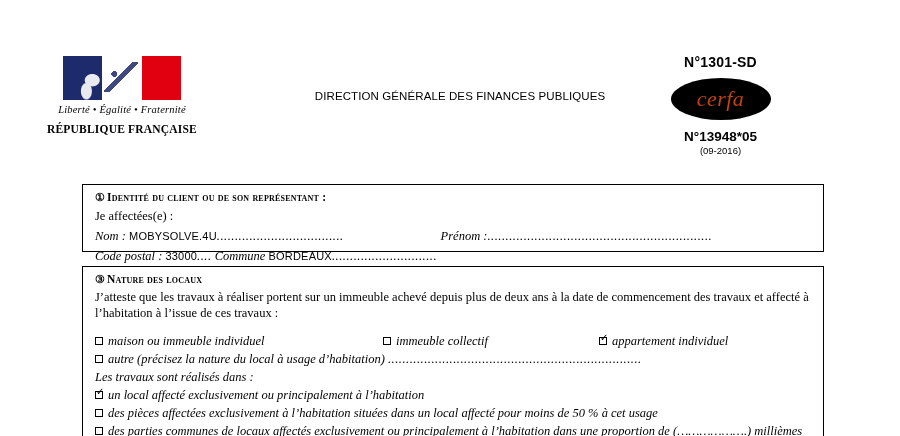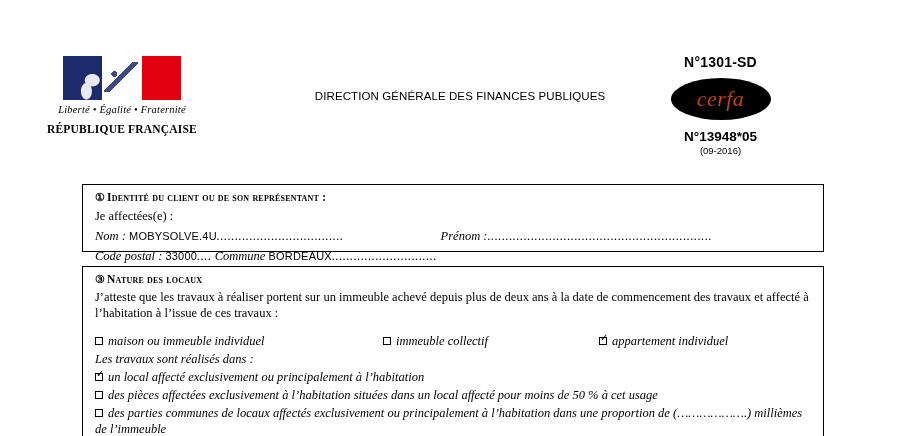--- a/index.html
+++ b/index.html
@@ -314,20 +314,24 @@
         <span class="cb"></span><span>maison ou immeuble individuel</span>
       </div>
       <div class="opt-b ital">
         <span class="cb"></span><span>immeuble collectif</span>
       </div>
       <div class="opt-c ital">
         <span class="cb checked"></span><span>appartement individuel</span>
       </div>
     </div>
 
+    <div class="line ital">
+      <span class="cb"></span><span>autre (précisez la nature du local à usage d’habitation)</span>
+      <span class="dots">......................................................................</span>
+    </div>
 
     <div class="line ital">Les travaux sont réalisés dans :</div>
 
     <div class="line ital">
       <span class="cb checked"></span><span>un local affecté exclusivement ou principalement à l’habitation</span>
     </div>
     <div class="line ital">
       <span class="cb"></span><span>des pièces affectées exclusivement à l’habitation situées dans un local affecté pour moins de 50 % à cet usage</span>
     </div>
     <div class="line ital">

